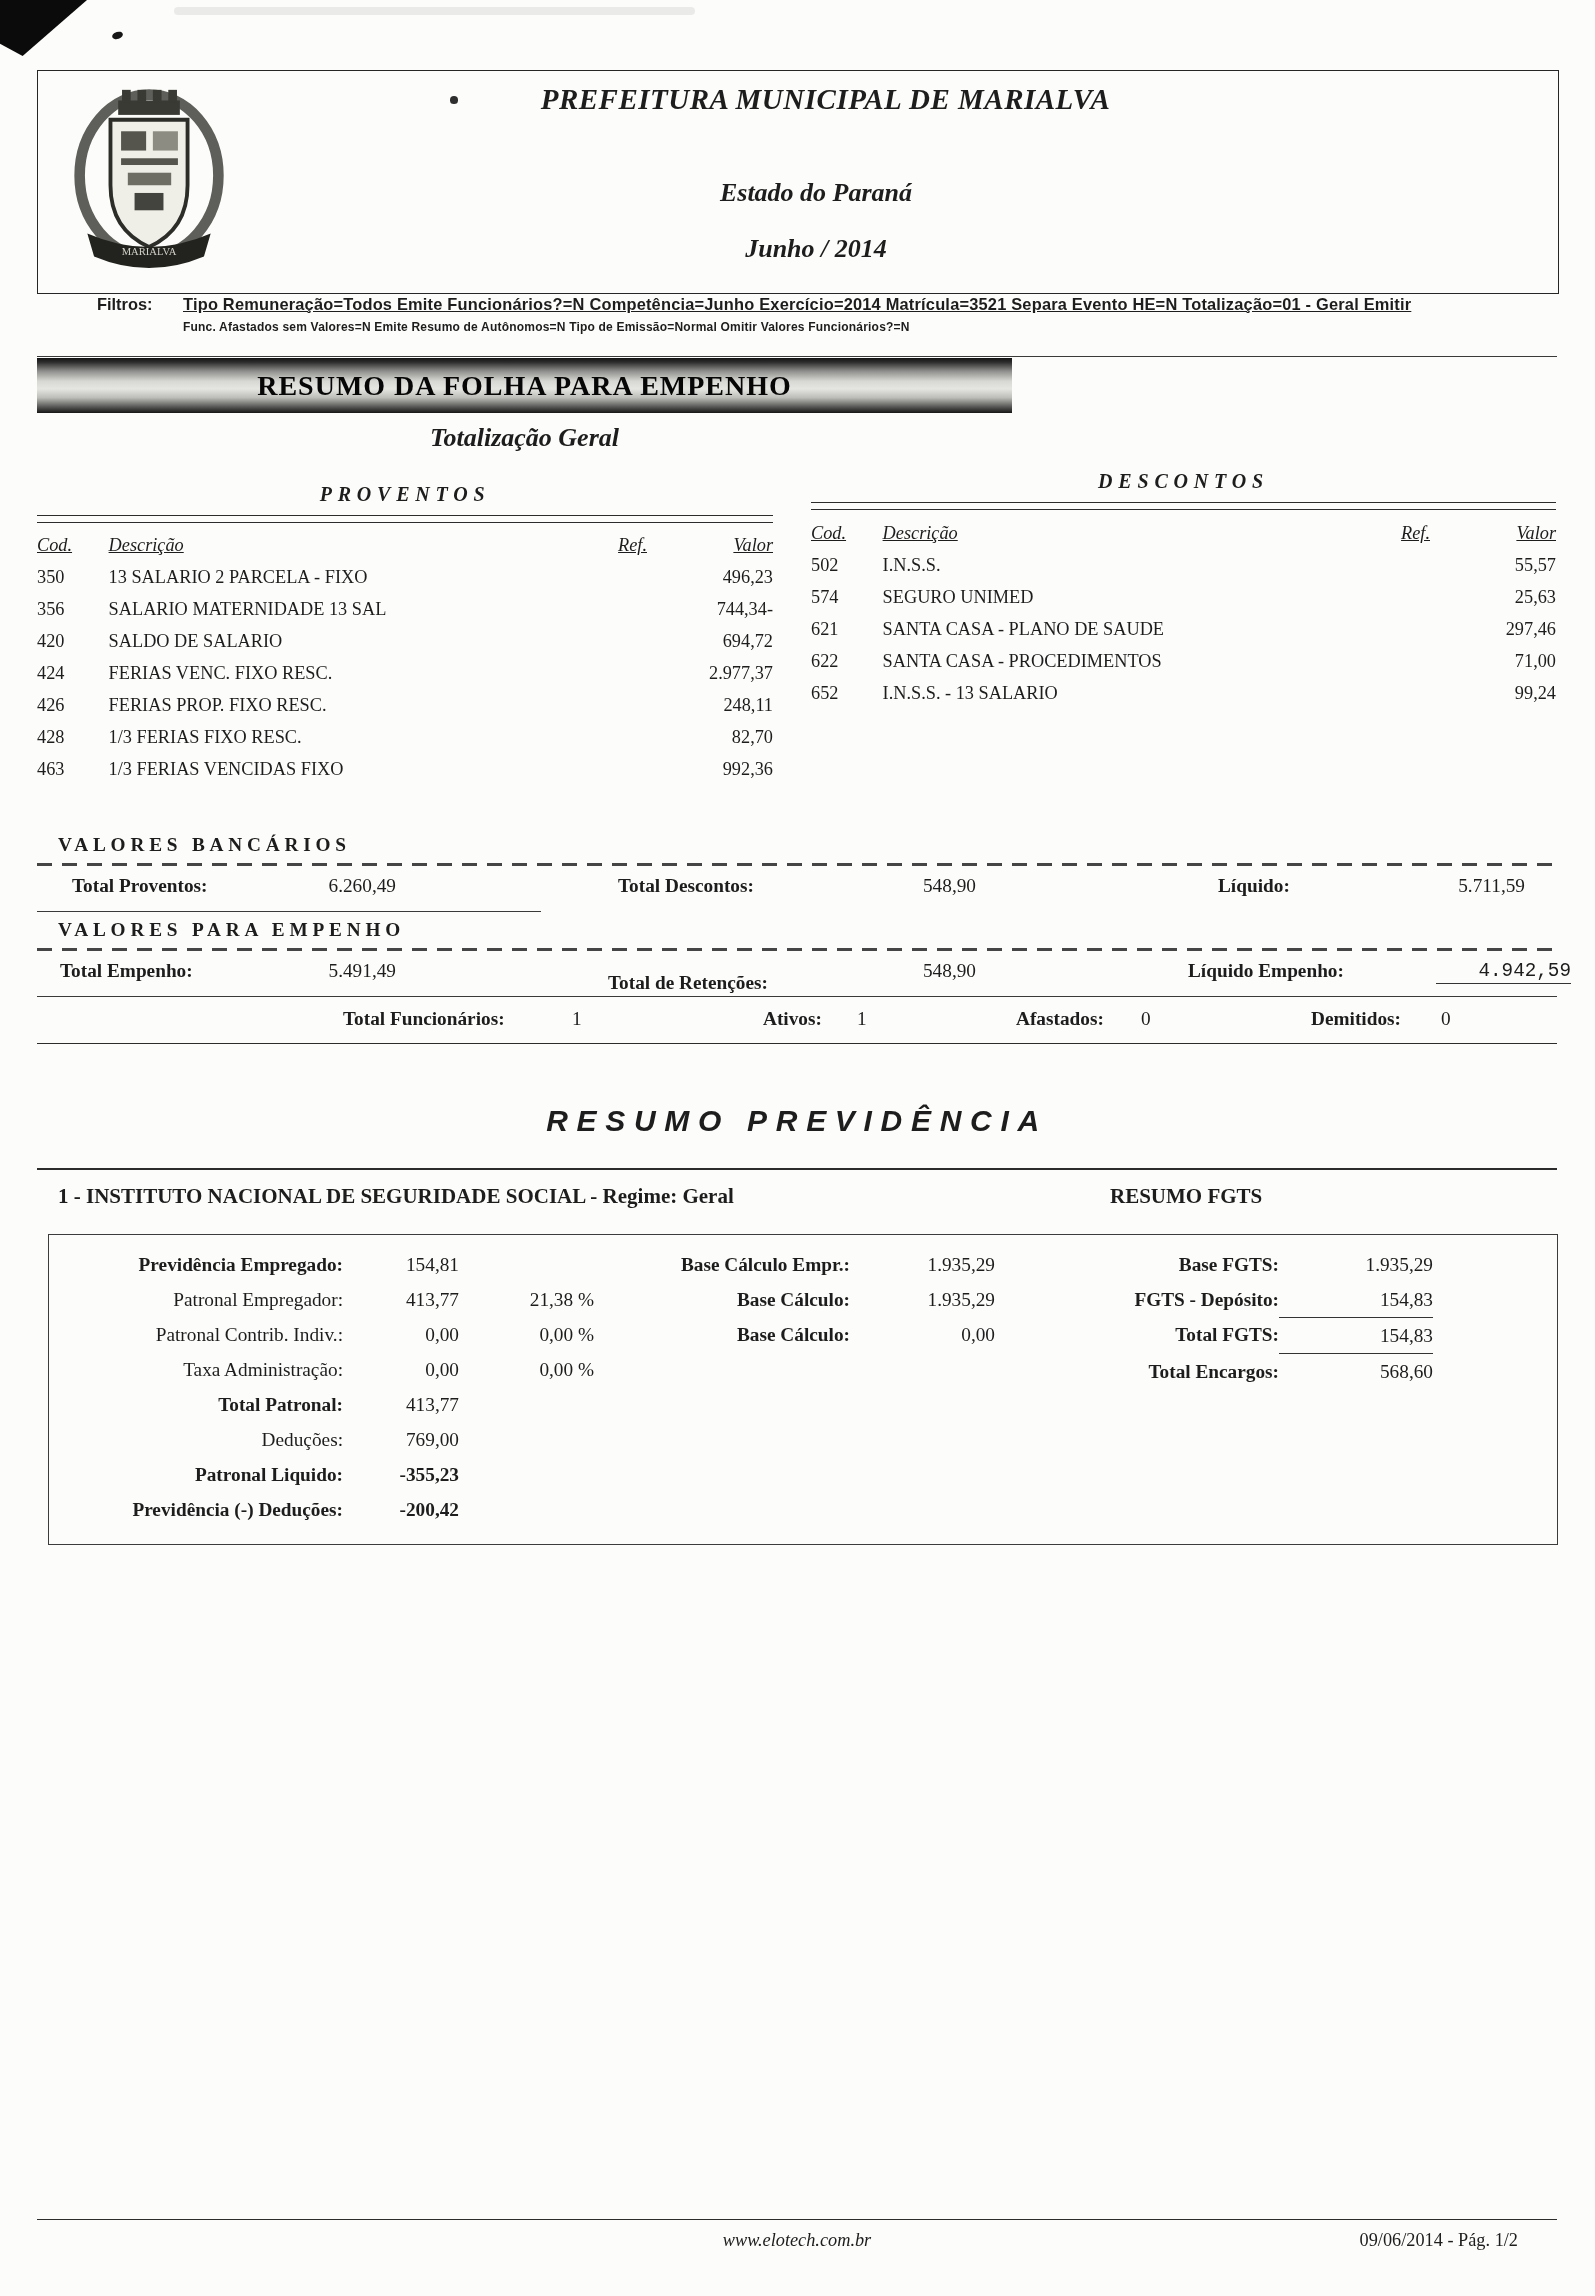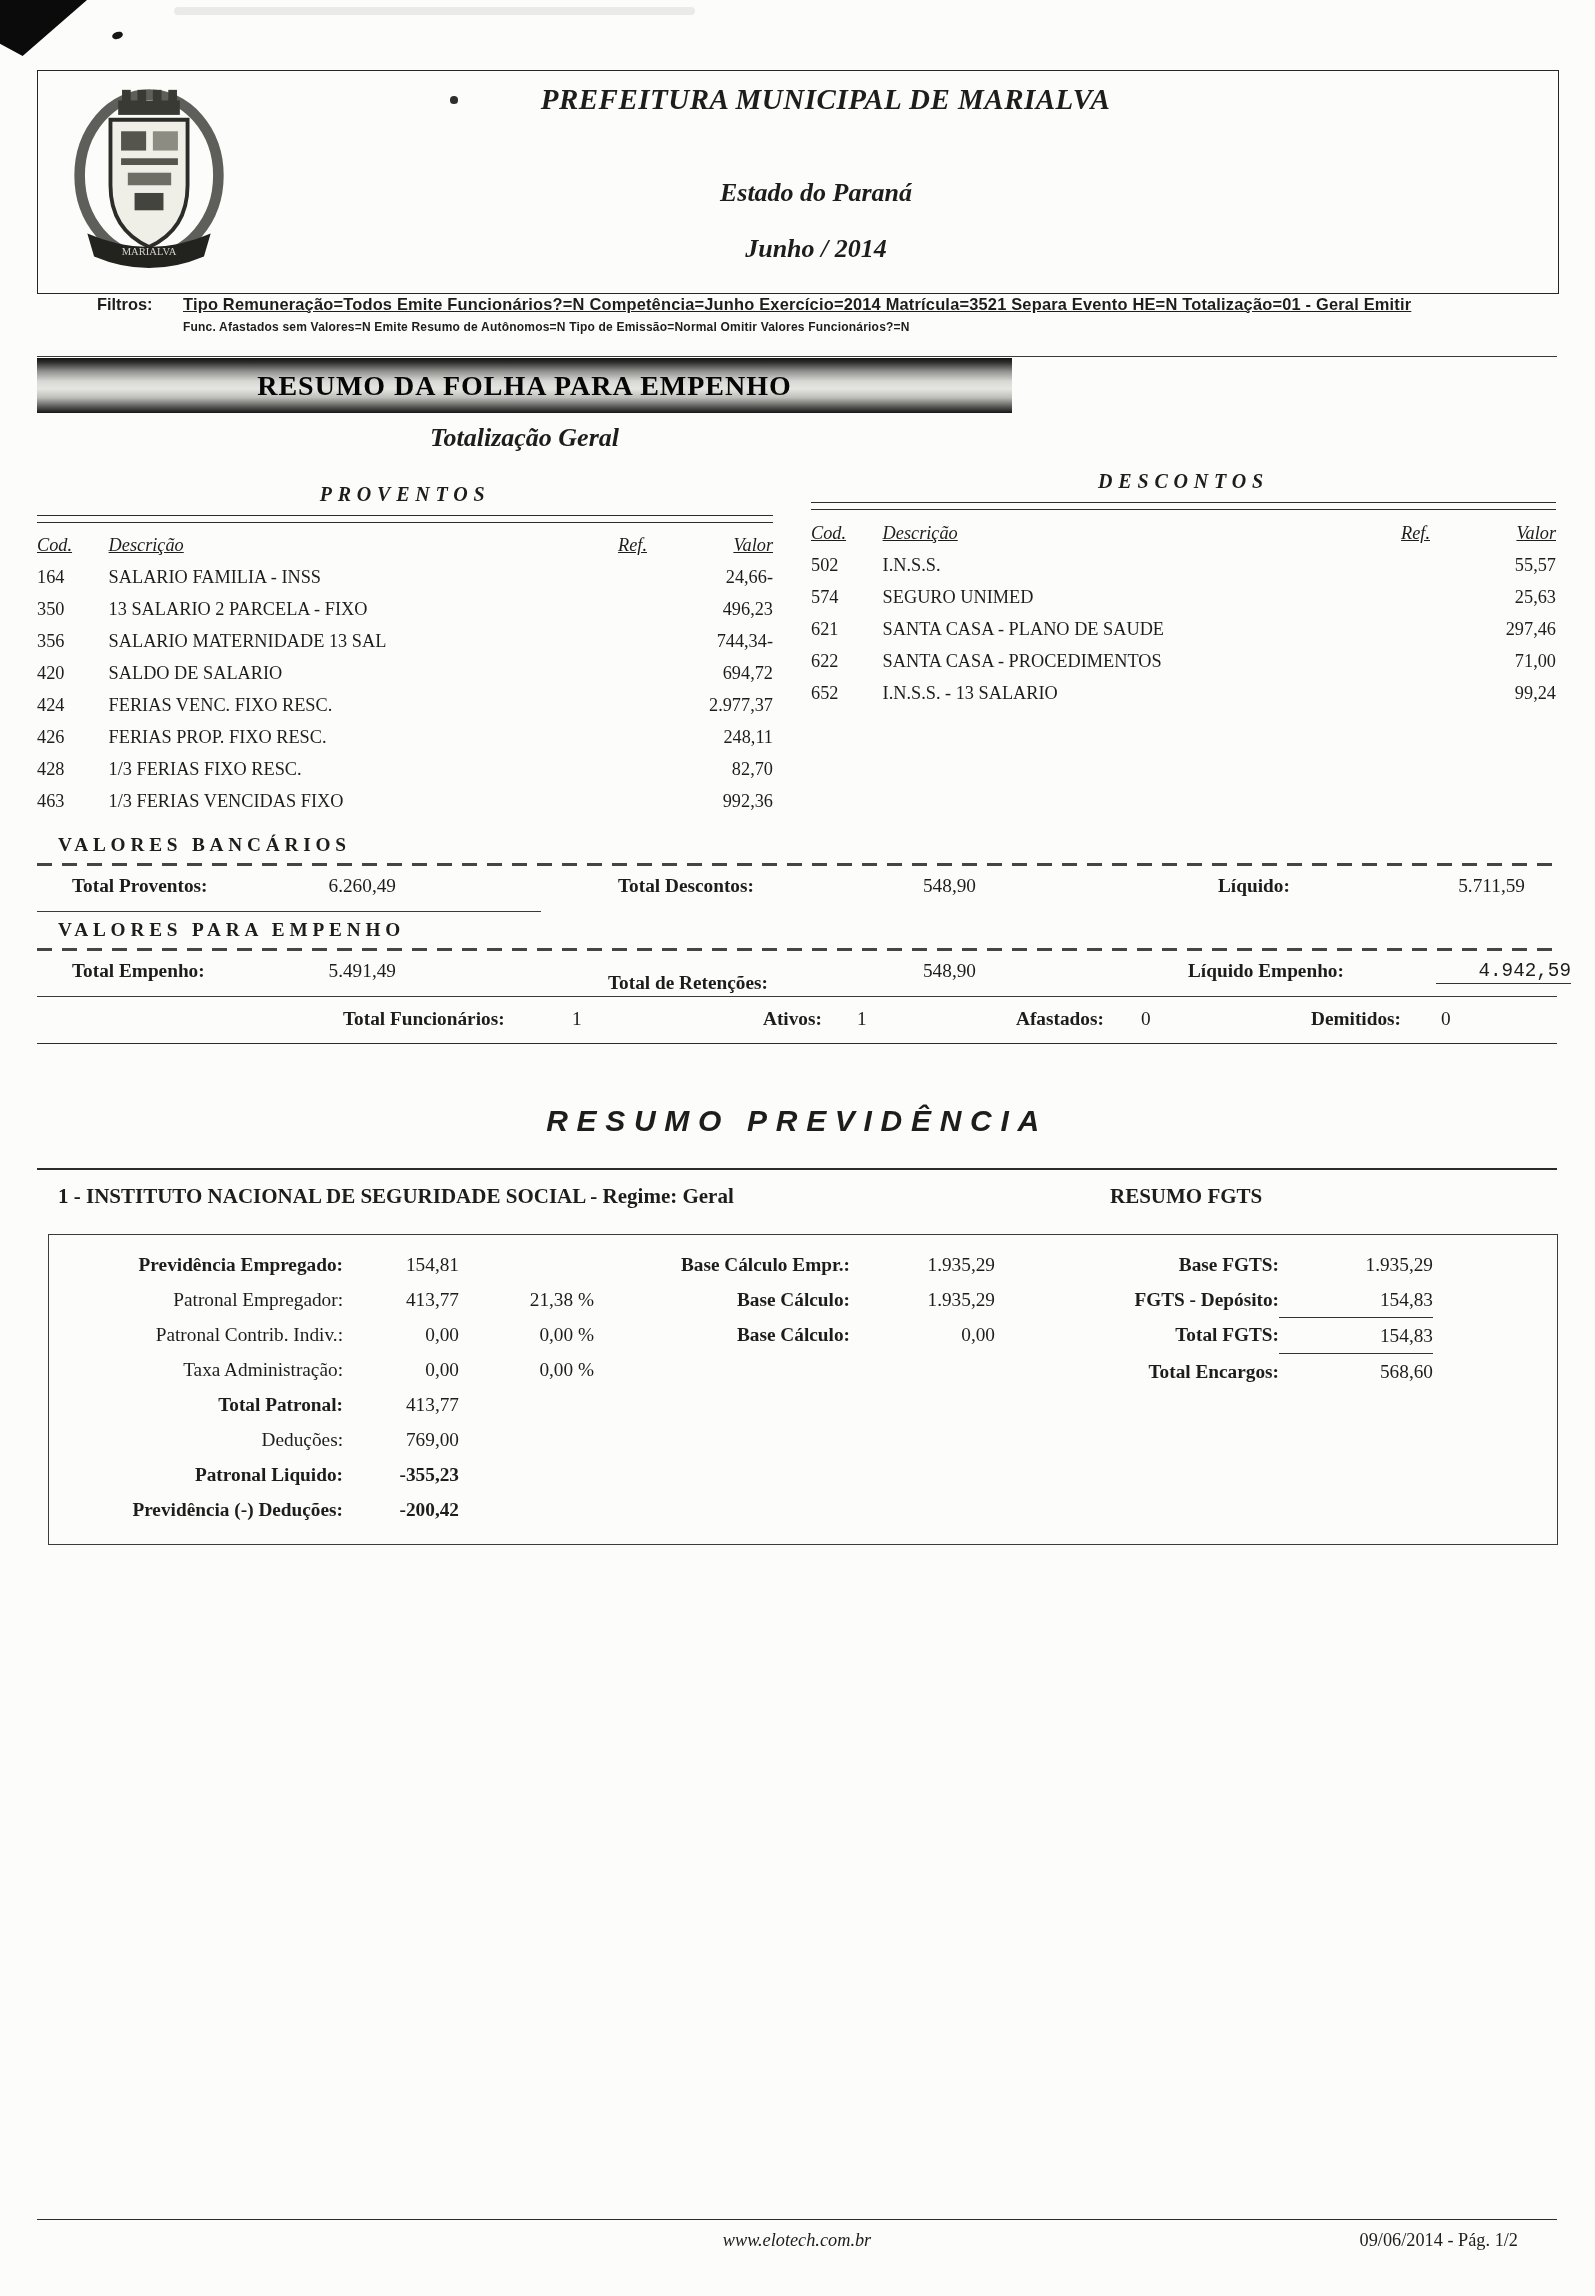--- a/index.html
+++ b/index.html
@@ -121,26 +121,20 @@
   <div class="abs col-head center" style="left:37px;top:483px;width:736px;">PROVENTOS</div>
   <div class="abs dblrule" style="left:37px;top:515px;width:736px;"></div>
   <div class="abs table" style="left:37px;top:529px;width:736px;">
     <div class="trow thead">
       <span class="cod">Cod.</span>
       <span class="desc">Descrição</span>
       <span class="ref">Ref.</span>
       <span class="val">Valor</span>
     </div>
     <div class="trow">
-      <span class="cod">164</span>
-      <span class="desc">SALARIO FAMILIA - INSS</span>
-      <span class="ref"></span>
-      <span class="val">24,66-</span>
-    </div>
-    <div class="trow">
       <span class="cod">350</span>
       <span class="desc">13 SALARIO 2 PARCELA - FIXO</span>
       <span class="ref"></span>
       <span class="val">496,23</span>
     </div>
     <div class="trow">
       <span class="cod">356</span>
       <span class="desc">SALARIO MATERNIDADE 13 SAL</span>
       <span class="ref"></span>
       <span class="val">744,34-</span>
@@ -227,21 +221,21 @@
   <div class="abs tot b" style="left:618px;top:875px;">Total Descontos:</div>
   <div class="abs tot right" style="left:850px;top:875px;width:126px;">548,90</div>
   <div class="abs tot b" style="left:1218px;top:875px;">Líquido:</div>
   <div class="abs tot right" style="left:1390px;top:875px;width:135px;">5.711,59</div>
   <div class="abs hr-thin" style="left:37px;top:911px;width:504px;"></div>
 
   <div class="abs" style="left:58px;top:919px;">
     <span class="secttl">VALORES PARA EMPENHO</span>
   </div>
   <div class="abs dashline" style="left:37px;top:948px;width:1520px;"></div>
-  <div class="abs tot b" style="left:72px;top:960px;">Total Empenho:</div>
+  <div class="abs tot b" style="left:60px;top:960px;">Total Empenho:</div>
   <div class="abs tot right" style="left:261px;top:960px;width:135px;">5.491,49</div>
   <div class="abs tot b" style="left:599px;top:972px;margin-left:9px;">Total de Retenções:</div>
   <div class="abs tot right" style="left:850px;top:960px;width:126px;">548,90</div>
   <div class="abs tot b" style="left:1188px;top:960px;">Líquido Empenho:</div>
   <div class="abs tot right ul-val" style="left:1436px;top:960px;width:135px;font-family:Liberation Mono, monospace;">4.942,59</div>
   <div class="abs hr-thin" style="left:37px;top:996px;width:1520px;"></div>
 
   <div class="abs tot b" style="left:343px;top:1008px;">Total Funcionários:</div>
   <div class="abs tot" style="left:572px;top:1008px;">1</div>
   <div class="abs tot b" style="left:763px;top:1008px;">Ativos:</div>

